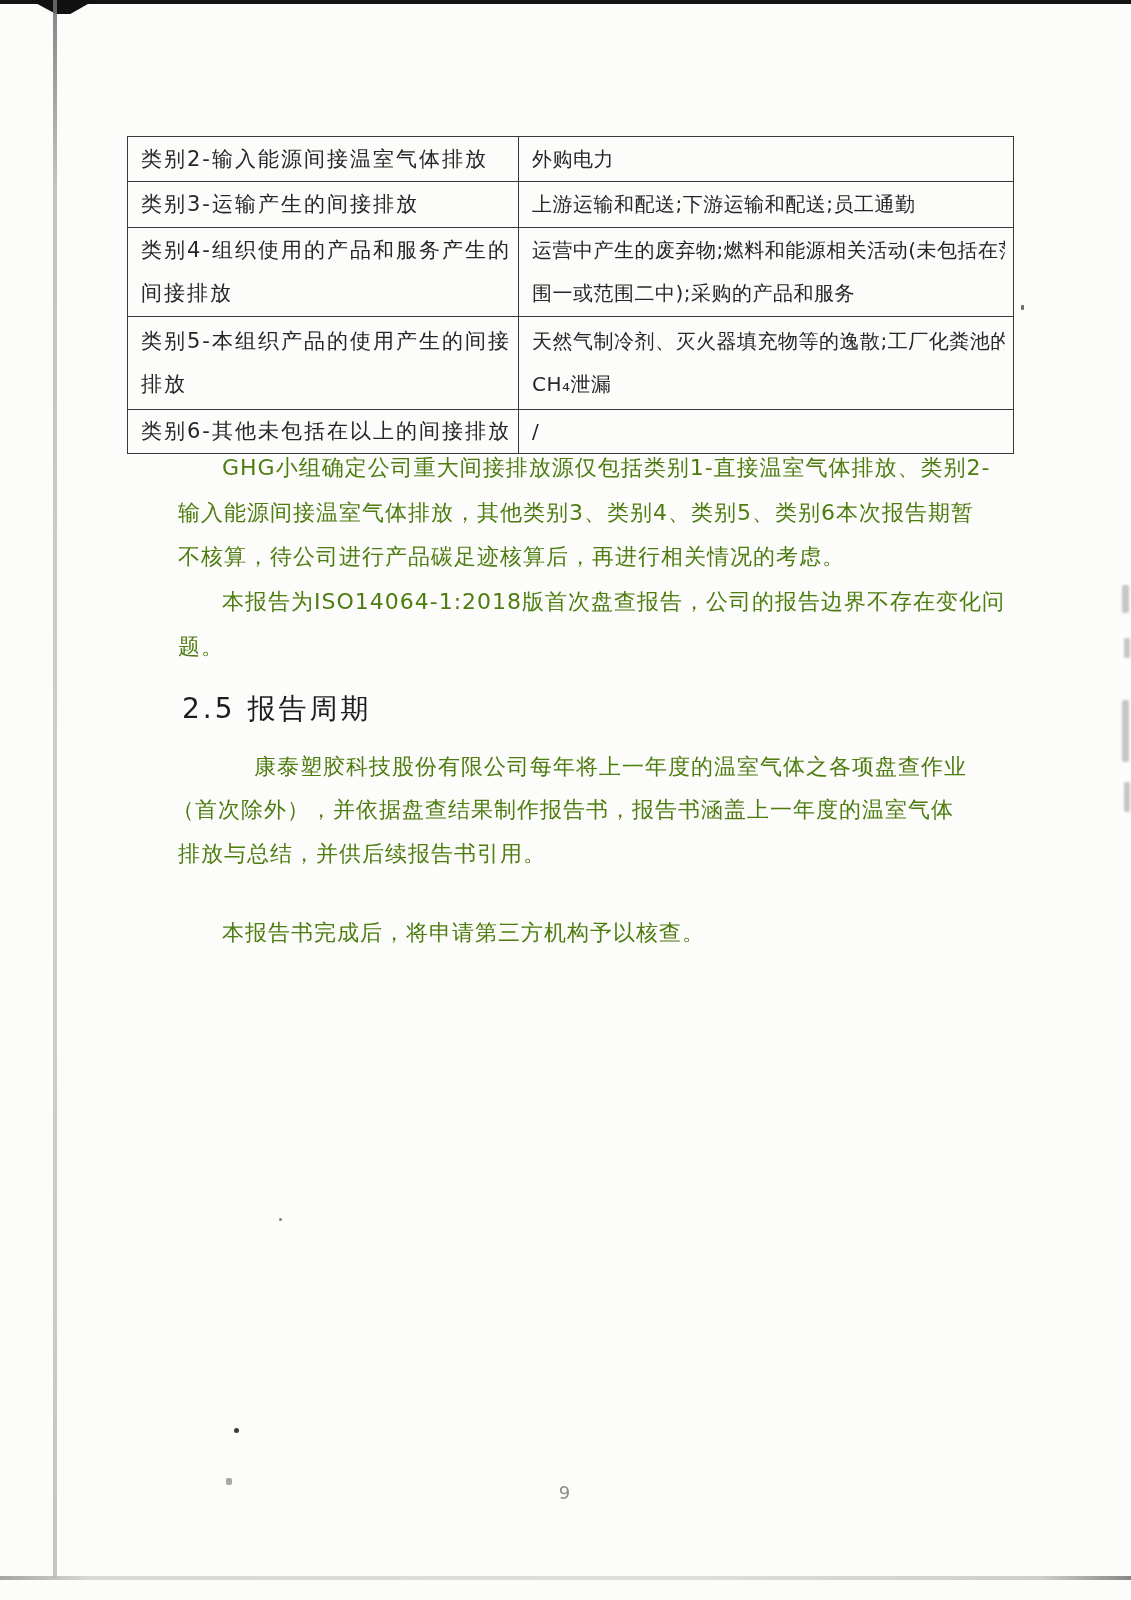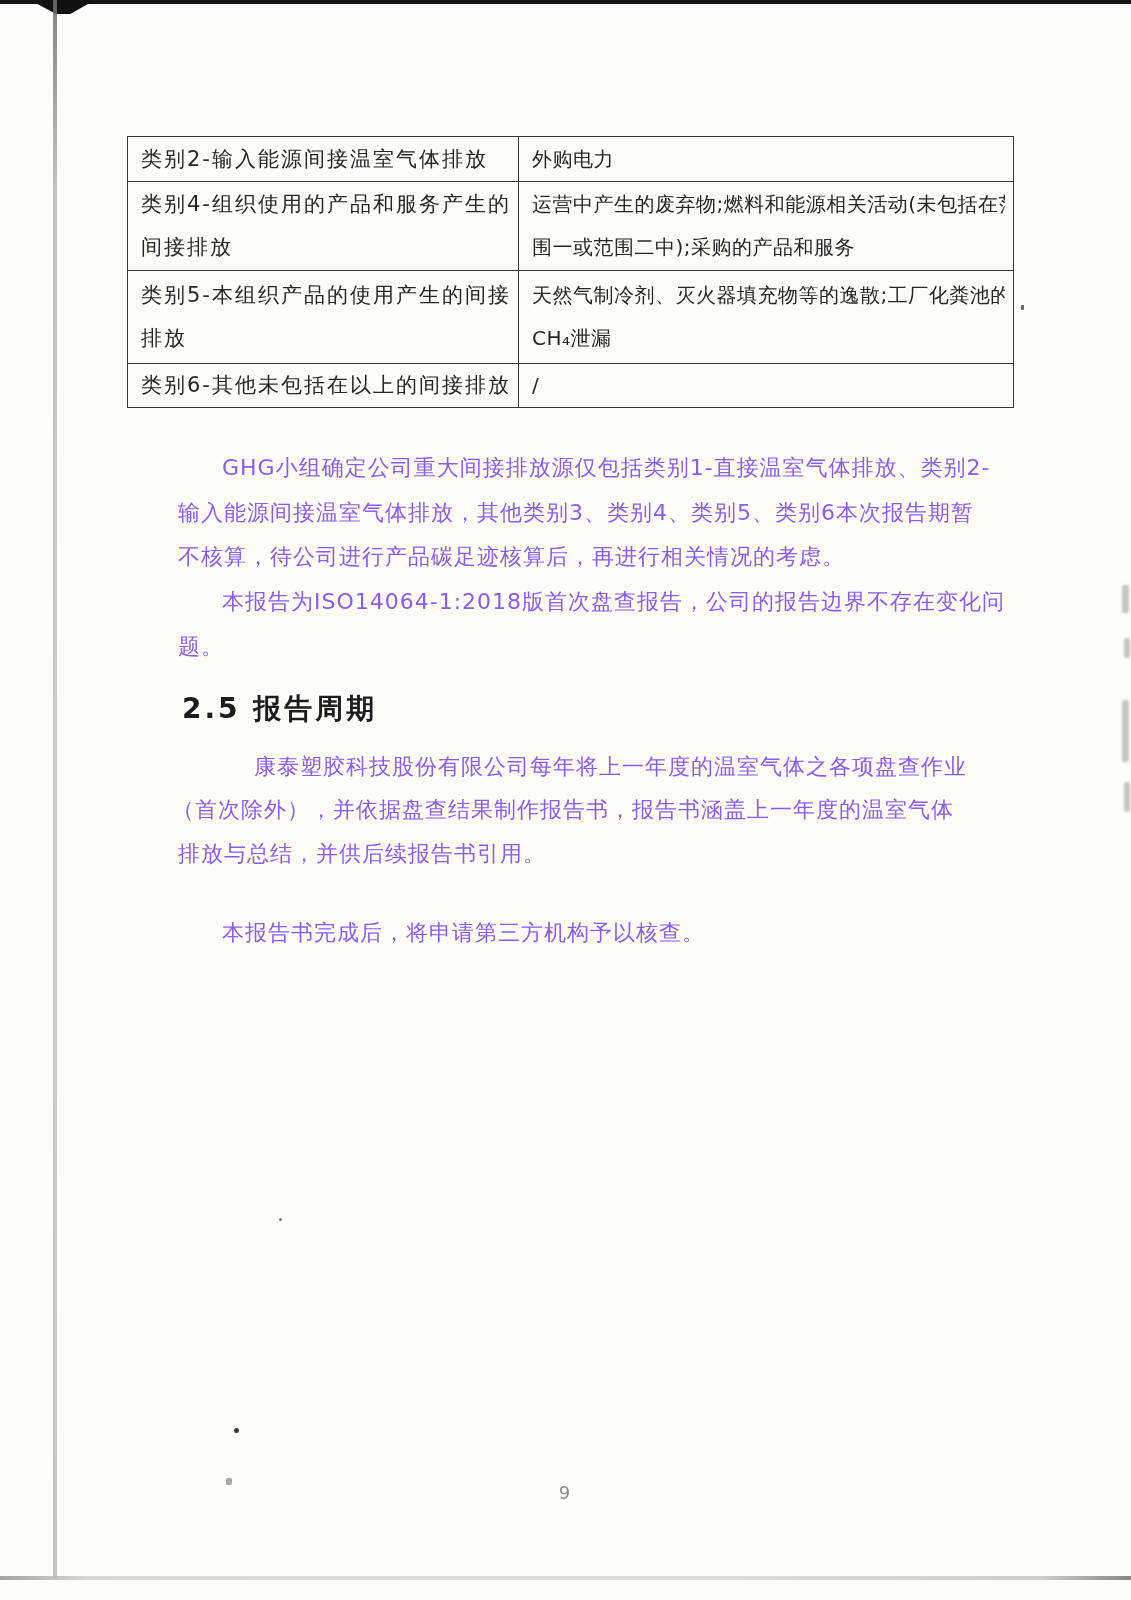--- a/index.html
+++ b/index.html
@@ -73,26 +73,26 @@
     line-height: 43px;
   }
   .cellline { white-space: nowrap; overflow: hidden; }
 
   
   .line {
     position: absolute;
     font-size: 22px;
     letter-spacing: 1px;
     white-space: nowrap;
-    color: #8b5cf6;
+    color: #4d7c0f;
   }
   .heading {
     position: absolute;
     font-size: 28px;
-    font-weight: bold;
+    font-weight: normal;
     letter-spacing: 3px;
     white-space: nowrap;
     color: #1c1c1c;
   }
   .pageno {
     position: absolute;
     left: 540px; top: 1482px;
     width: 50px;
     text-align: center;
     font-size: 18px;
@@ -123,20 +123,28 @@
     <col style="width:391px">
     <col style="width:495px">
   </colgroup>
   <tbody>
       <tr style="height:45px">
     <td class="cat">
       <div class="cellline">类别2-输入能源间接温室气体排放</div>
     </td>
     <td class="src">
       <div class="cellline">外购电力</div>
+    </td>
+  </tr>
+  <tr style="height:46px">
+    <td class="cat">
+      <div class="cellline">类别3-运输产生的间接排放</div>
+    </td>
+    <td class="src">
+      <div class="cellline">上游运输和配送;下游运输和配送;员工通勤</div>
     </td>
   </tr>
   <tr style="height:89px">
     <td class="cat">
       <div class="cellline">类别4-组织使用的产品和服务产生的</div>
       <div class="cellline">间接排放</div>
     </td>
     <td class="src">
       <div class="cellline">运营中产生的废弃物;燃料和能源相关活动(未包括在范</div>
       <div class="cellline">围一或范围二中);采购的产品和服务</div>

